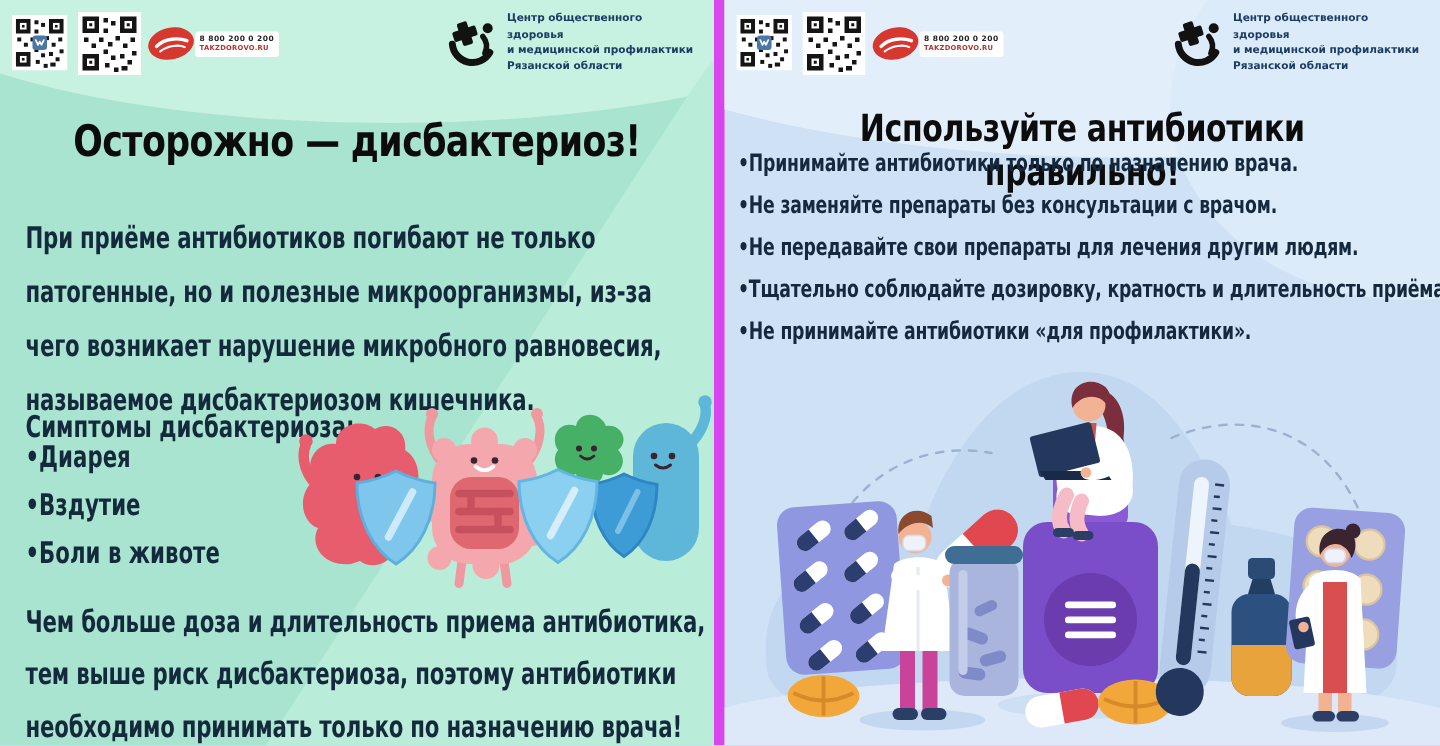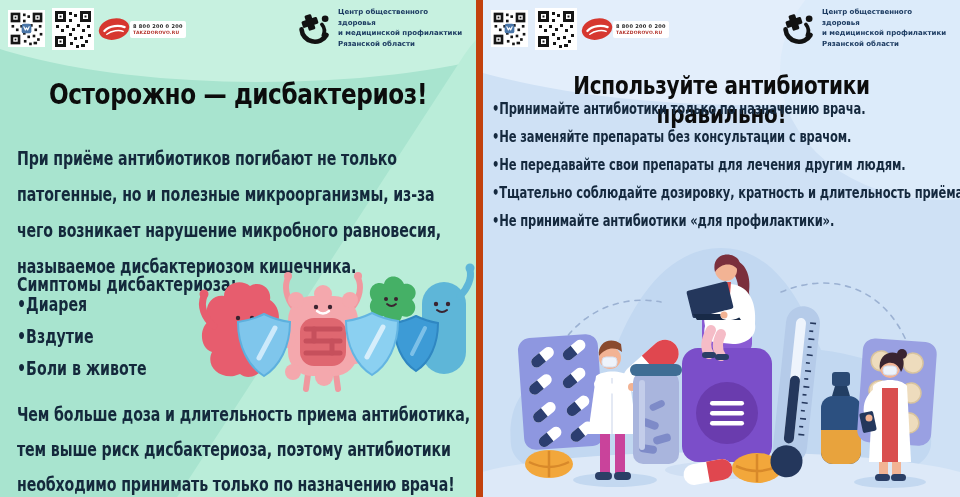--- a/index.html
+++ b/index.html
@@ -1,16 +1,16 @@
 <!DOCTYPE html>
 <html><head>
 <meta charset="utf-8">
 <style>
   html,body{margin:0;padding:0;background:#fff;font-family:"DejaVu Sans","Liberation Sans",sans-serif;}
-  .canvas{position:relative;width:960px;height:497px;background:#c2410c;display:flex;gap:7px;overflow:hidden;align-items:flex-end;}
+  .canvas{position:relative;width:960px;height:497px;background:#d946ef;display:flex;gap:7px;overflow:hidden;align-items:flex-end;}
   .panel{position:relative;height:497px;overflow:hidden;flex:none;}
   .panel.left{width:476px;background:#a8e4cf;}
   .panel.right{width:477px;background:#cfe1f5;}
 
   
   .l-deco-top{position:absolute;left:-90px;top:-118px;width:700px;height:200px;background:#c7f1e0;border-radius:50%;}
   .l-deco-diag{position:absolute;right:-240px;top:10px;width:440px;height:800px;background:#baedd9;transform:rotate(33deg);border-radius:120px;}
   .r-deco-top{position:absolute;left:-130px;top:-140px;width:800px;height:245px;background:#e3eefb;border-radius:50%;}
   .r-deco-side{position:absolute;right:-140px;top:-60px;width:320px;height:260px;background:#dcebfa;border-radius:50%;}
 

